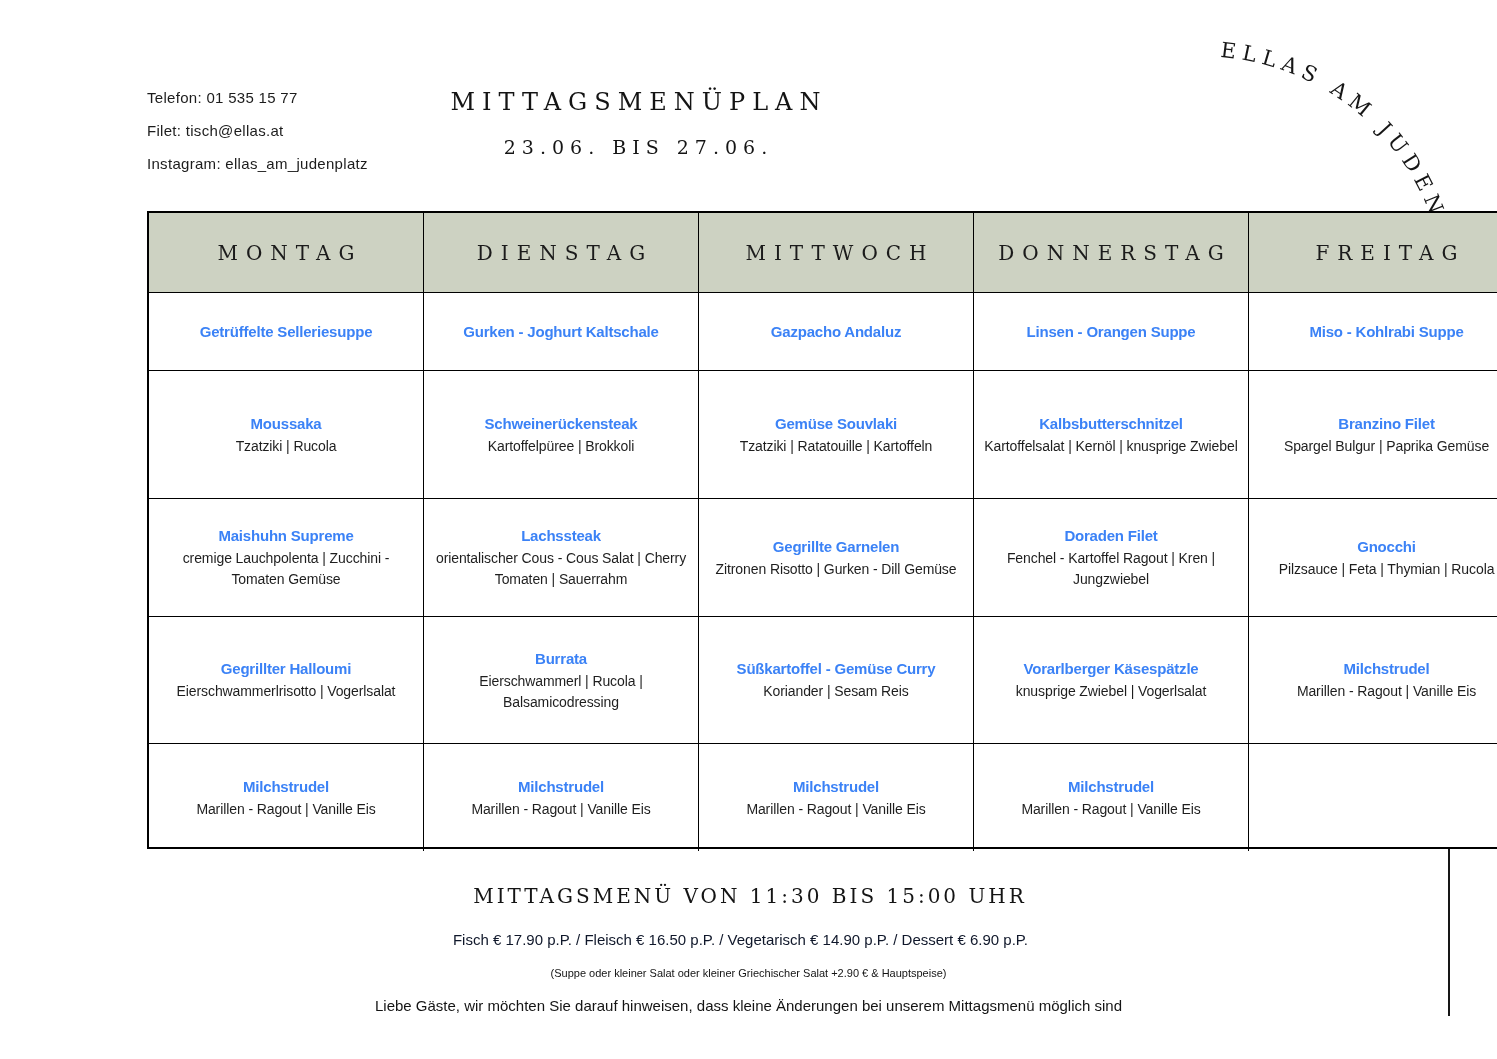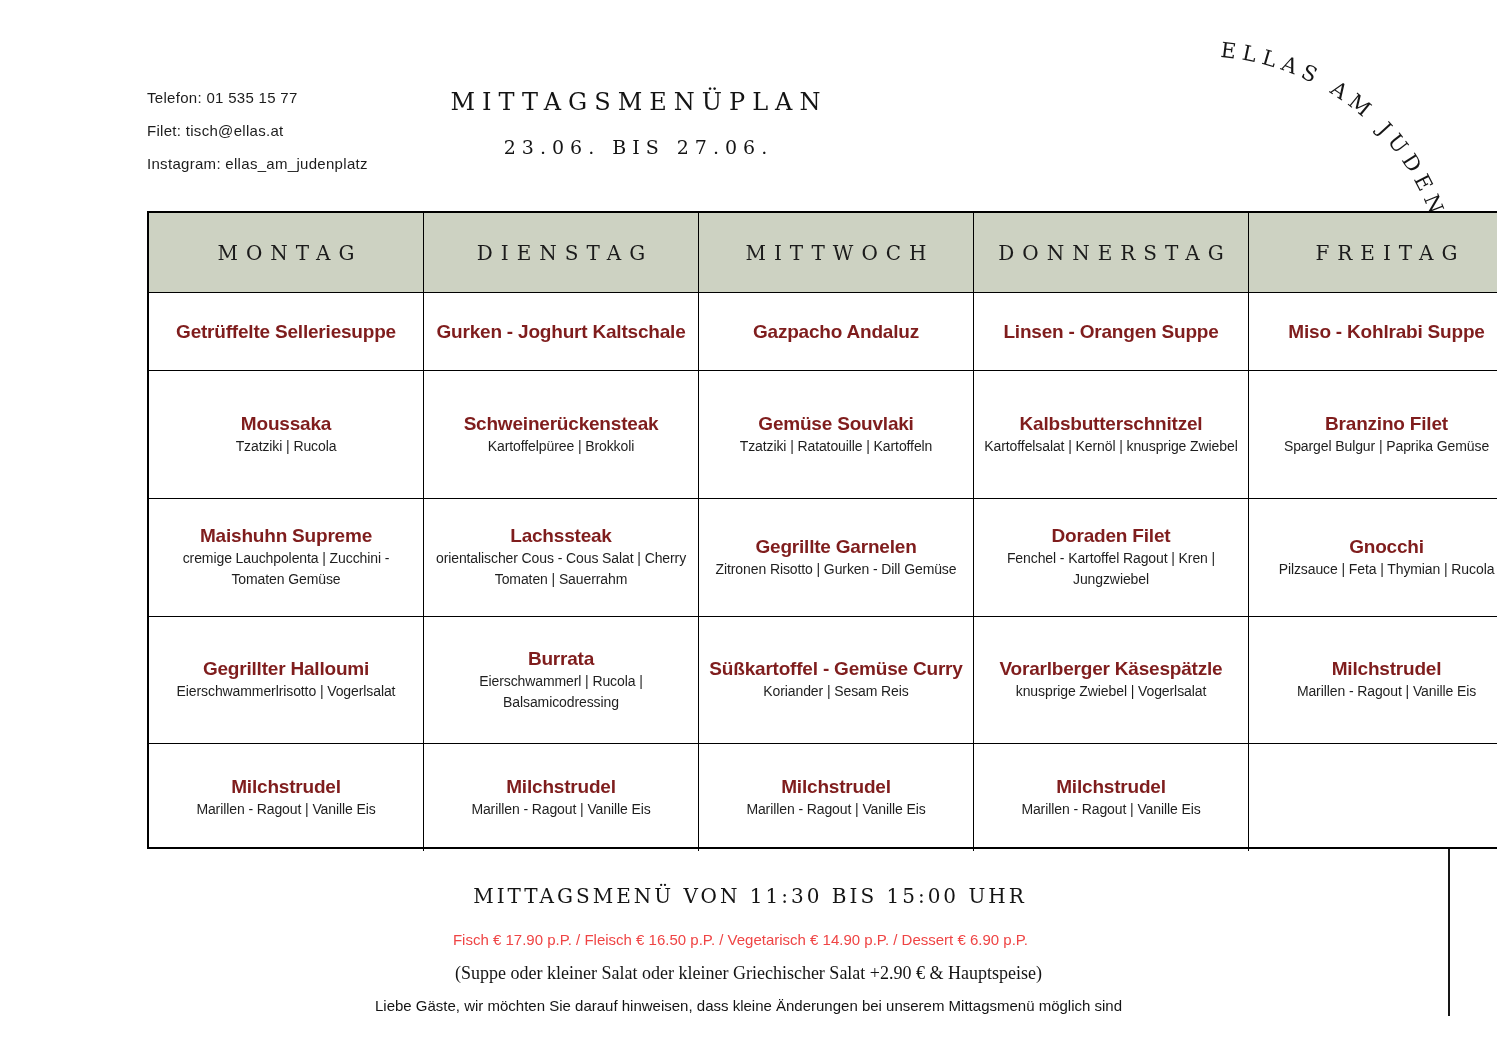--- a/index.html
+++ b/index.html
@@ -46,32 +46,32 @@
   .day-cell {
     background:var(--header-bg, #cdd2c2);
     display:flex; align-items:center; justify-content:center;
     font-family:"DejaVu Serif", serif; font-size:20px; font-weight:500;
     letter-spacing:8px; padding-left:8px; color:#1b1b1b;
   }
   .cell {
     display:flex; flex-direction:column; align-items:center; justify-content:center;
     text-align:center; padding:4px 6px;
   }
-  .dish-title { font-size:19px; font-weight:700; line-height:21px; letter-spacing:-0.2px; color:#7f1d1d; }
+  .dish-title { font-size:15px; font-weight:700; line-height:21px; letter-spacing:-0.2px; color:#3b82f6; }
   .dish-sides { font-size:14px; font-weight:400; line-height:21px; letter-spacing:-0.1px; margin-top:2px; color:#1e1e1e; }
   .dish-sides:empty { display:none; }
 
   
   .footer { position:absolute; left:0; top:884px; width:1497px; text-align:center; }
   .footer .hours {
     margin:0; font-family:"DejaVu Serif", serif; font-weight:400;
     font-size:20px; line-height:24px; letter-spacing:3px; padding-left:3px; color:#141414;
   }
-  .footer .prices   { margin:24px 16px 0 0; font-size:15px; line-height:16px; color:#ef4444; }
-  .footer .combo    { margin:17px 0 0 0; font-size:18px; line-height:16px; color:#141414;font-family:Liberation Serif, serif; }
+  .footer .prices   { margin:24px 16px 0 0; font-size:15px; line-height:16px; color:#0f172a; }
+  .footer .combo    { margin:17px 0 0 0; font-size:11px; line-height:16px; color:#141414; }
   .footer .disclaim { margin:17px 0 0 0; font-size:15px; line-height:16px; color:#141414; }
 </style>
 </head>
 <body>
 
 <div class="page">
 
   <div class="contact">
     <p>Telefon: 01 535 15 77</p>
     <p>Filet: tisch@ellas.at</p>

